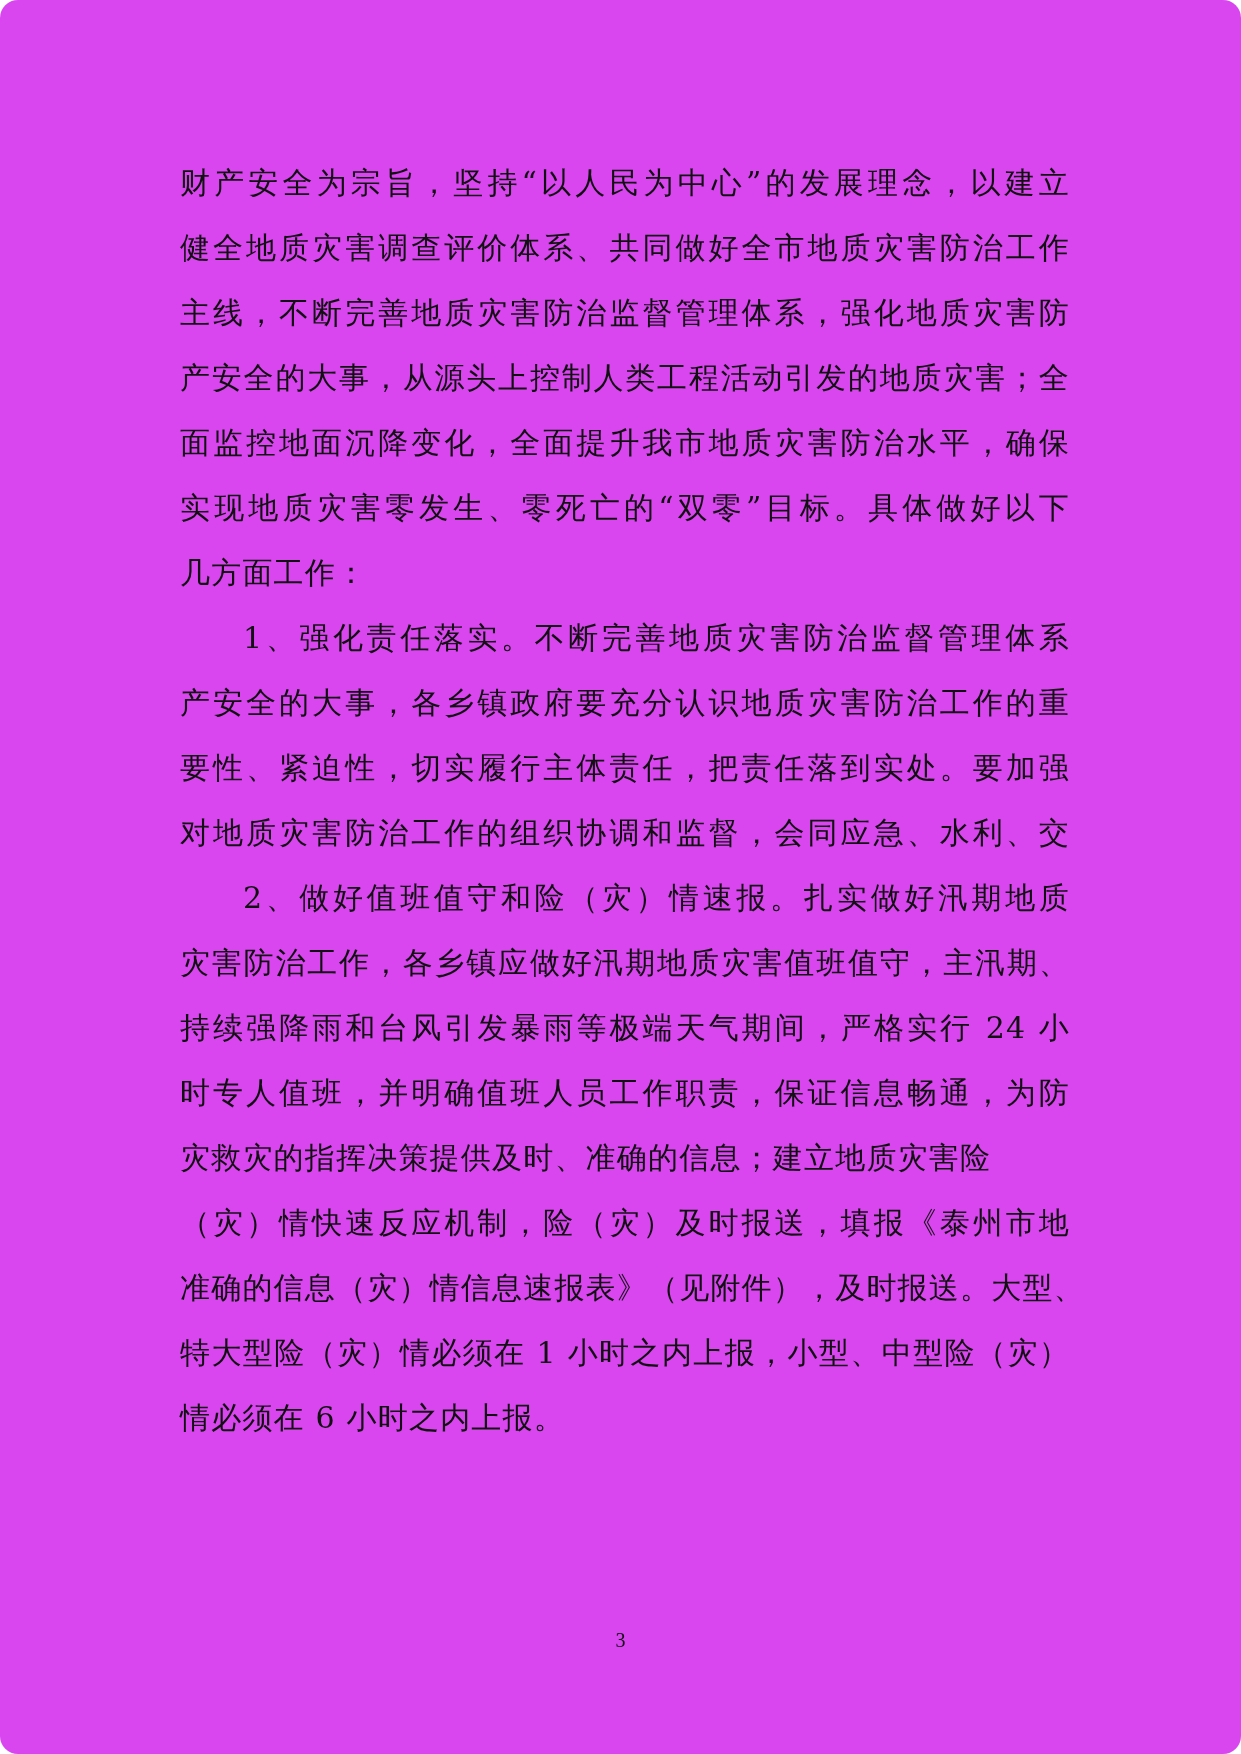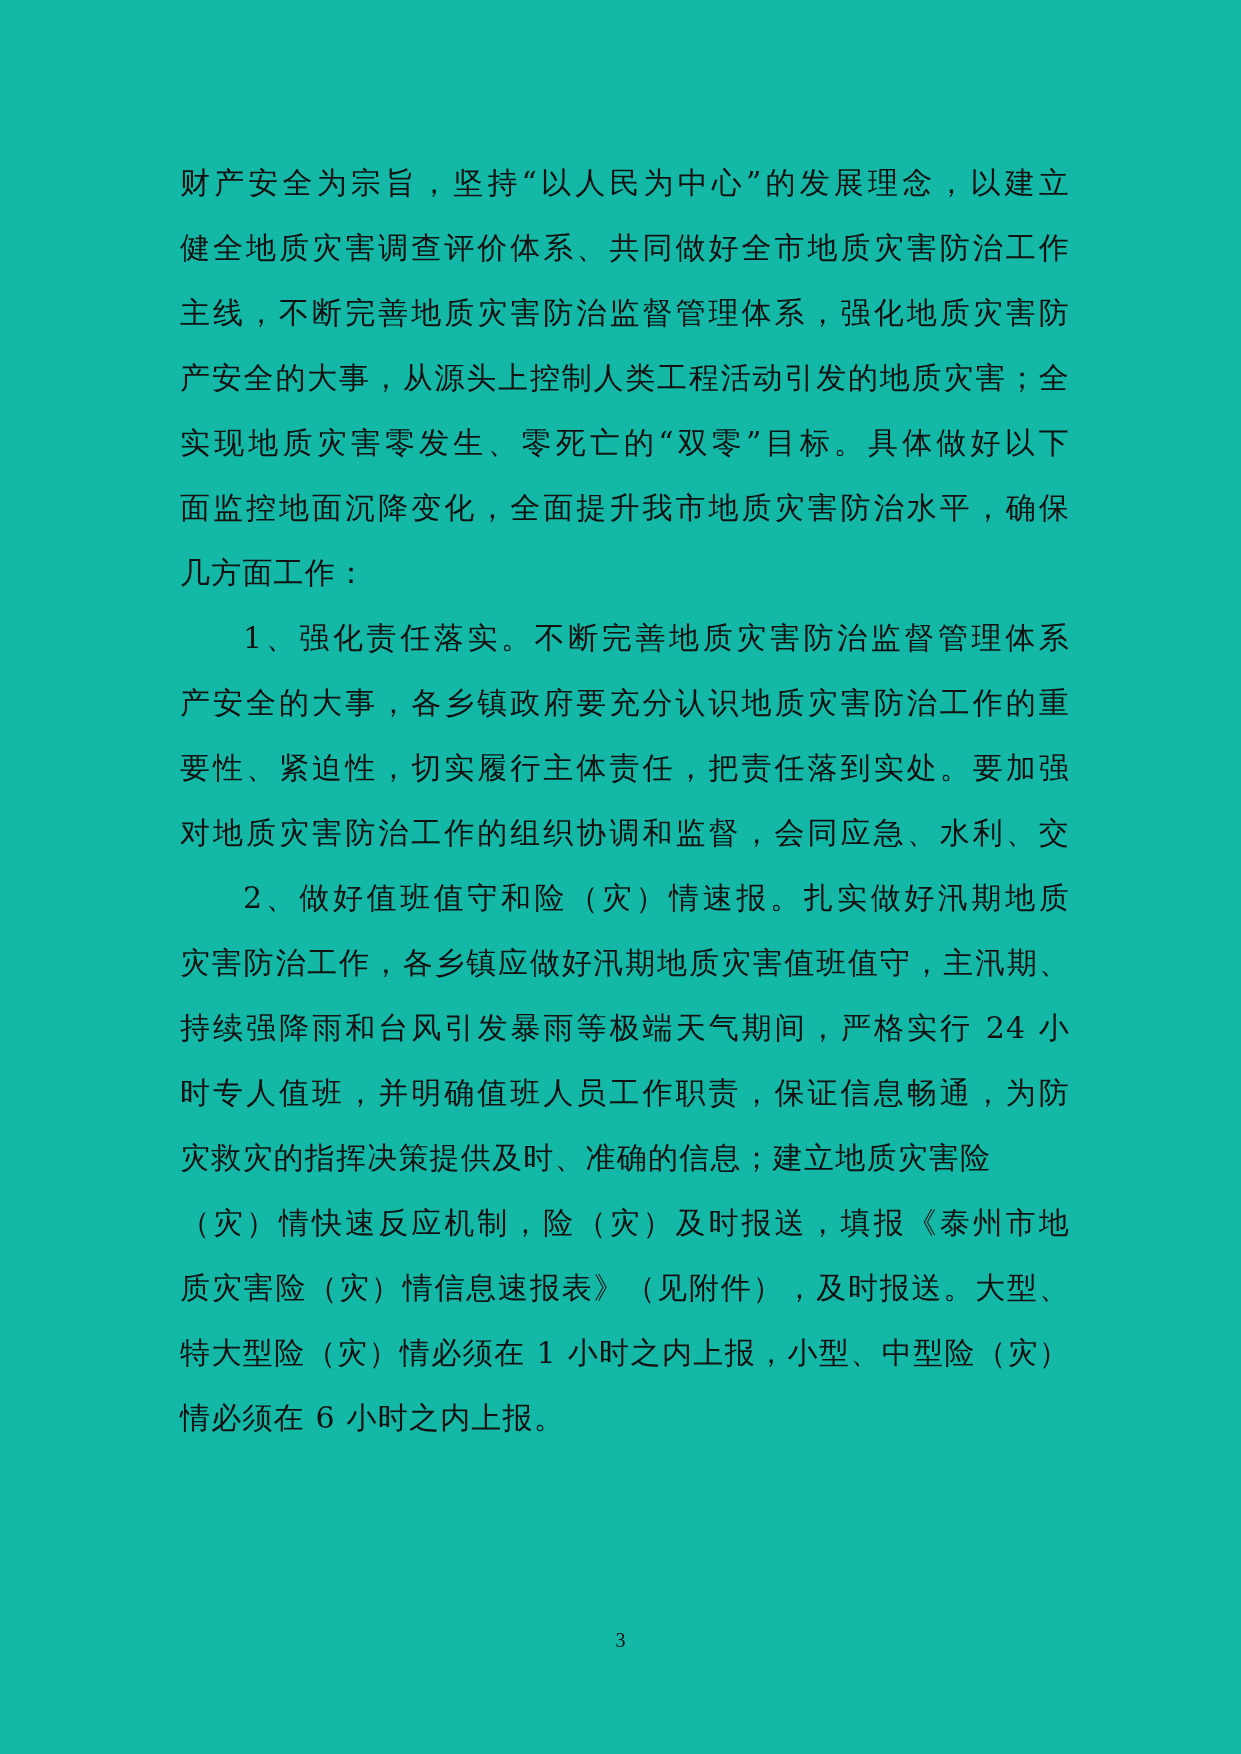--- a/index.html
+++ b/index.html
@@ -13,21 +13,22 @@
       position: relative;
       overflow: hidden;
       color: #111111;
       font-family: "DejaVu Serif", "Liberation Serif", serif;
     }
     .page {
       position: absolute;
       left: 0; top: 0;
       width: 1241px;
       height: 1754px;
-      background: #14b8a6;
+      background: #d946ef;
+      border-radius: 18px;
     }
     .body-text {
       position: absolute;
       left: 180px;
       top: 150px;
       width: 890px;
     }
     .line {
       height: 65px;
       line-height: 65px;
@@ -61,35 +62,35 @@
 </head>
 <body>
 
 <div class="page">
   <div class="body-text">
 
     <div class="line">财产安全为宗旨，坚持“以人民为中心”的发展理念，以建立</div>
     <div class="line">健全地质灾害调查评价体系、共同做好全市地质灾害防治工作</div>
     <div class="line">主线，不断完善地质灾害防治监督管理体系，强化地质灾害防</div>
     <div class="line">产安全的大事，从源头上控制人类工程活动引发的地质灾害；全</div>
+    <div class="line">面监控地面沉降变化，全面提升我市地质灾害防治水平，确保</div>
     <div class="line">实现地质灾害零发生、零死亡的“双零”目标。具体做好以下</div>
-    <div class="line">面监控地面沉降变化，全面提升我市地质灾害防治水平，确保</div>
     <div class="line last">几方面工作：</div>
 
     <div class="line indent"><span class="heading">1、强化责任落实。</span><span>不断完善地质灾害防治监督管理体系</span></div>
     <div class="line">产安全的大事，各乡镇政府要充分认识地质灾害防治工作的重</div>
     <div class="line">要性、紧迫性，切实履行主体责任，把责任落到实处。要加强</div>
     <div class="line">对地质灾害防治工作的组织协调和监督，会同应急、水利、交</div>
 
     <div class="line indent"><span class="heading">2、做好值班值守和险（灾）情速报。</span><span>扎实做好汛期地质</span></div>
     <div class="line">灾害防治工作，各乡镇应做好汛期地质灾害值班值守，主汛期、</div>
     <div class="line">持续强降雨和台风引发暴雨等极端天气期间，严格实行 24 小</div>
     <div class="line">时专人值班，并明确值班人员工作职责，保证信息畅通，为防</div>
     <div class="line last">灾救灾的指挥决策提供及时、准确的信息；建立地质灾害险</div>
     <div class="line">（灾）情快速反应机制，险（灾）及时报送，填报《泰州市地</div>
-    <div class="line">质灾害险（灾）情信息速报表》（见附件），及时报送。大型、</div>
+    <div class="line">准确的信息（灾）情信息速报表》（见附件），及时报送。大型、</div>
     <div class="line">特大型险（灾）情必须在 1 小时之内上报，小型、中型险（灾）</div>
     <div class="line last">情必须在 6 小时之内上报。</div>
 
   </div>
 
   <div class="page-number">3</div>
 </div>
 
 </body></html>

